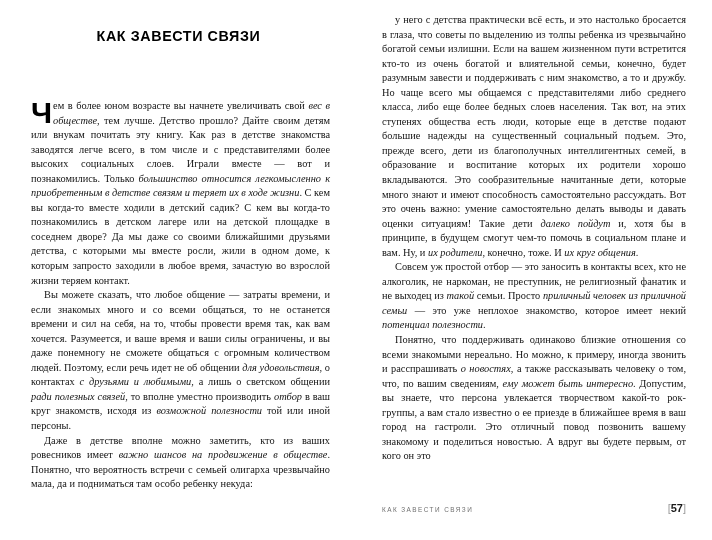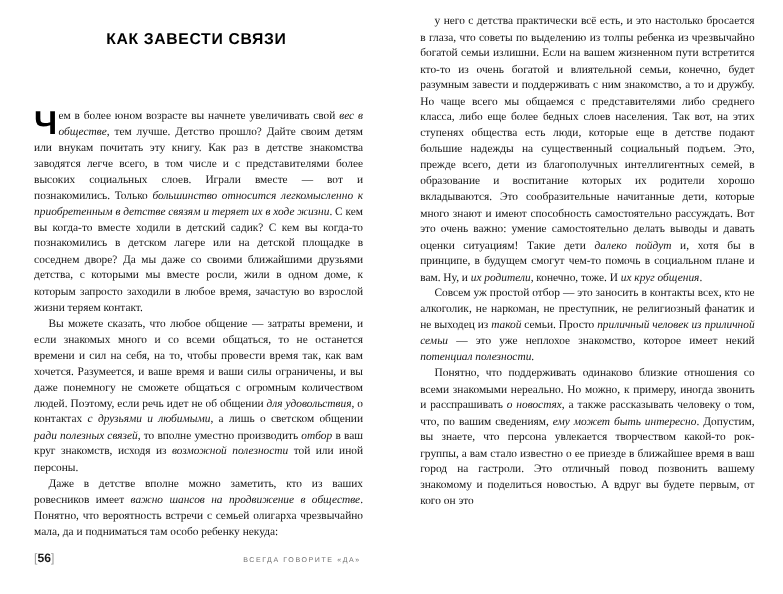--- a/index.html
+++ b/index.html
@@ -123,31 +123,31 @@
   <div class="page page-left">
 
     <h1 class="chapter-title">КАК ЗАВЕСТИ СВЯЗИ</h1>
 
     <div class="body-col" id="left-col">
         <p class="first"><span class="dropcap">Ч</span><span>ем в более юном возрасте вы начнете увеличивать свой </span><span class="ital">вес в обществе</span><span>, тем лучше. Детство прошло? Дайте своим детям или внукам почитать эту книгу. Как раз в детстве знакомства заводятся легче всего, в том числе и с представителями более высоких социальных слоев. Играли вместе — вот и познакомились. Только </span><span class="ital">большинство относится легкомысленно к приобретенным в детстве связям и теряет их в ходе жизни</span><span>. С кем вы когда-то вместе ходили в детский садик? С кем вы когда-то познакомились в детском лагере или на детской площадке в соседнем дворе? Да мы даже со своими ближайшими друзьями детства, с которыми мы вместе росли, жили в одном доме, к которым запросто заходили в любое время, зачастую во взрослой жизни теряем контакт.</span></p>
         <p><span>Вы можете сказать, что любое общение — затраты времени, и если знакомых много и со всеми общаться, то не останется времени и сил на себя, на то, чтобы провести время так, как вам хочется. Разумеется, и ваше время и ваши силы ограничены, и вы даже понемногу не сможете общаться с огромным количеством людей. Поэтому, если речь идет не об общении </span><span class="ital">для удовольствия</span><span>, о контактах </span><span class="ital">с друзьями и любимыми</span><span>, а лишь о светском общении </span><span class="ital">ради полезных связей</span><span>, то вполне уместно производить </span><span class="ital">отбор</span><span> в ваш круг знакомств, исходя из </span><span class="ital">возможной полезности</span><span> той или иной персоны.</span></p>
         <p><span>Даже в детстве вполне можно заметить, кто из ваших ровесников имеет </span><span class="ital">важно шансов на продвижение в обществе</span><span>. Понятно, что вероятность встречи с семьей олигарха чрезвычайно мала, да и подниматься там особо ребенку некуда:</span></p>
       </div>
 
-    <div class="footer">
-      <span class="folio">
-        <span class="brk">[</span><span>56</span><span class="brk">]</span>
-      </span>
-      <span class="running-head">ВСЕГДА ГОВОРИТЕ «ДА»</span>
-    </div>
   </div>
 
   <div class="page page-right">
 
     <div class="body-col" id="right-col">
         <p><span>у него с детства практически всё есть, и это настолько бросается в глаза, что советы по выделению из толпы ребенка из чрезвычайно богатой семьи излишни. Если на вашем жизненном пути встретится кто-то из очень богатой и влиятельной семьи, конечно, будет разумным завести и поддерживать с ним знакомство, а то и дружбу. Но чаще всего мы общаемся с представителями либо среднего класса, либо еще более бедных слоев населения. Так вот, на этих ступенях общества есть люди, которые еще в детстве подают большие надежды на существенный социальный подъем. Это, прежде всего, дети из благополучных интеллигентных семей, в образование и воспитание которых их родители хорошо вкладываются. Это сообразительные начитанные дети, которые много знают и имеют способность самостоятельно рассуждать. Вот это очень важно: умение самостоятельно делать выводы и давать оценки ситуациям! Такие дети </span><span class="ital">далеко пойдут</span><span> и, хотя бы в принципе, в будущем смогут чем-то помочь в социальном плане и вам. Ну, и </span><span class="ital">их родители</span><span>, конечно, тоже. И </span><span class="ital">их круг общения</span><span>.</span></p>
         <p><span>Совсем уж простой отбор — это заносить в контакты всех, кто не алкоголик, не наркоман, не преступник, не религиозный фанатик и не выходец из </span><span class="ital">такой</span><span> семьи. Просто </span><span class="ital">приличный человек из приличной семьи</span><span> — это уже неплохое знакомство, которое имеет некий </span><span class="ital">потенциал полезности</span><span>.</span></p>
         <p><span>Понятно, что поддерживать одинаково близкие отношения со всеми знакомыми нереально. Но можно, к примеру, иногда звонить и расспрашивать </span><span class="ital">о новостях</span><span>, а также рассказывать человеку о том, что, по вашим сведениям, </span><span class="ital">ему может быть интересно</span><span>. Допустим, вы знаете, что персона увлекается творчеством какой-то рок-группы, а вам стало известно о ее приезде в ближайшее время в ваш город на гастроли. Это отличный повод позвонить вашему знакомому и поделиться новостью. А вдруг вы будете первым, от кого он это</span></p>
       </div>
 
+    <div class="footer">
+      <span class="running-head">КАК ЗАВЕСТИ СВЯЗИ</span>
+      <span class="folio">
+        <span class="brk">[</span><span>57</span><span class="brk">]</span>
+      </span>
+    </div>
   </div>
 
 </div>
 
 </body></html>

